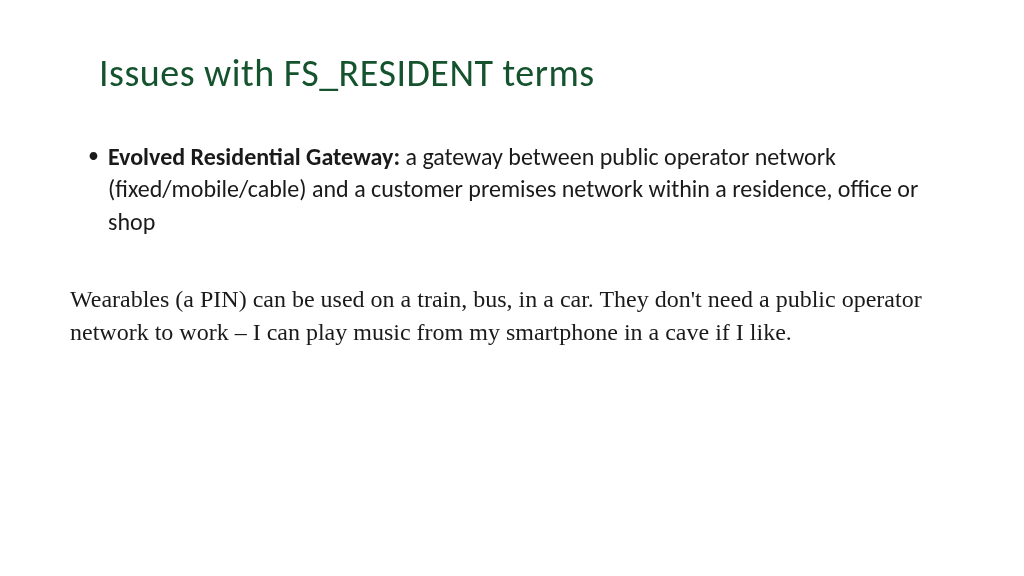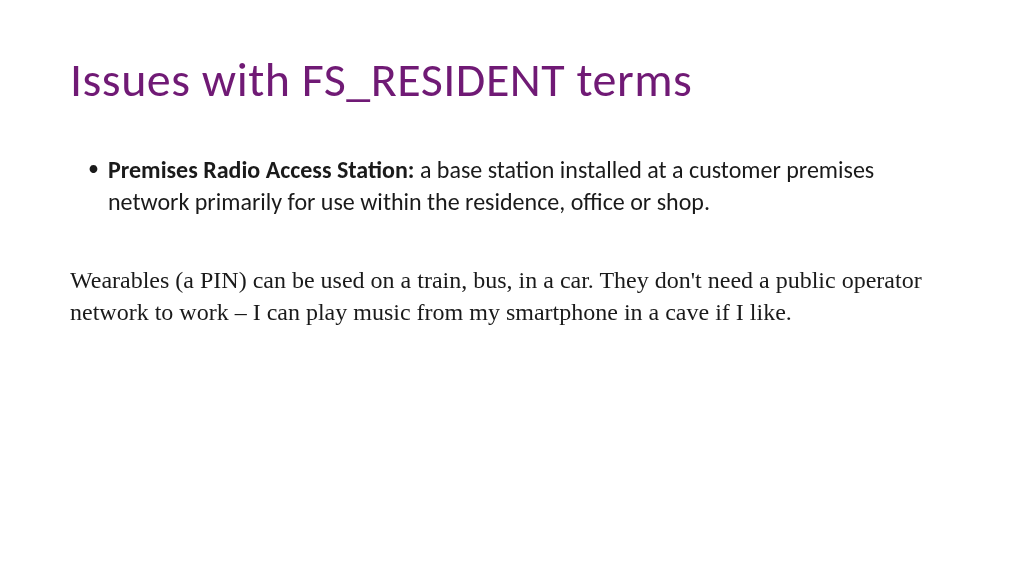--- a/index.html
+++ b/index.html
@@ -10,25 +10,26 @@
     body {
       width: 1024px;
       height: 576px;
       background: #ffffff;
       font-family: Calibri, "Segoe UI", Arial, sans-serif;
       color: #000000;
       padding: 50px 70px 40px 70px;
       overflow: hidden;
     }
     .title {
-      font-size: 48px;
+      font-size: 38px;
       font-weight: 400;
-      color: #701a75;
+      color: #14532d;
       margin-bottom: 45px;
       letter-spacing: 0.5px;
+      margin-left: 29px;
     }
     .bullets {
       list-style: none;
       margin-left: 18px;
       margin-bottom: 45px;
     }
     .bullets li {
       position: relative;
       font-size: 24px;
       line-height: 1.35;
@@ -53,17 +54,17 @@
       font-family: Liberation Serif, serif;
     }
   </style>
 </head>
 <body>
 
 <h1 class="title">Issues with FS_RESIDENT terms</h1>
 
 <ul class="bullets">
   <li>
-    <span class="term-bold">Premises Radio Access Station:</span><span> a base station installed at a customer premises network primarily for use within the residence, office or shop.</span>
+    <span class="term-bold">Evolved Residential Gateway:</span><span> a gateway between public operator network (fixed/mobile/cable) and a customer premises network within a residence, office or shop</span>
   </li>
 </ul>
 
 <p class="paragraph">Wearables (a PIN) can be used on a train, bus, in a car.  They don't need a  public operator network to work – I can play music from my smartphone in a cave if I like.</p>
 
 </body></html>

